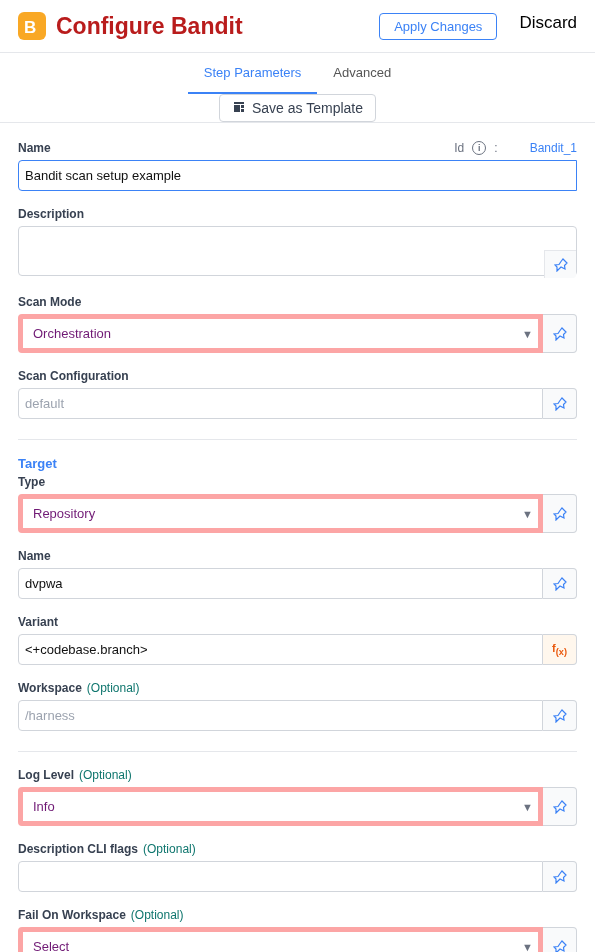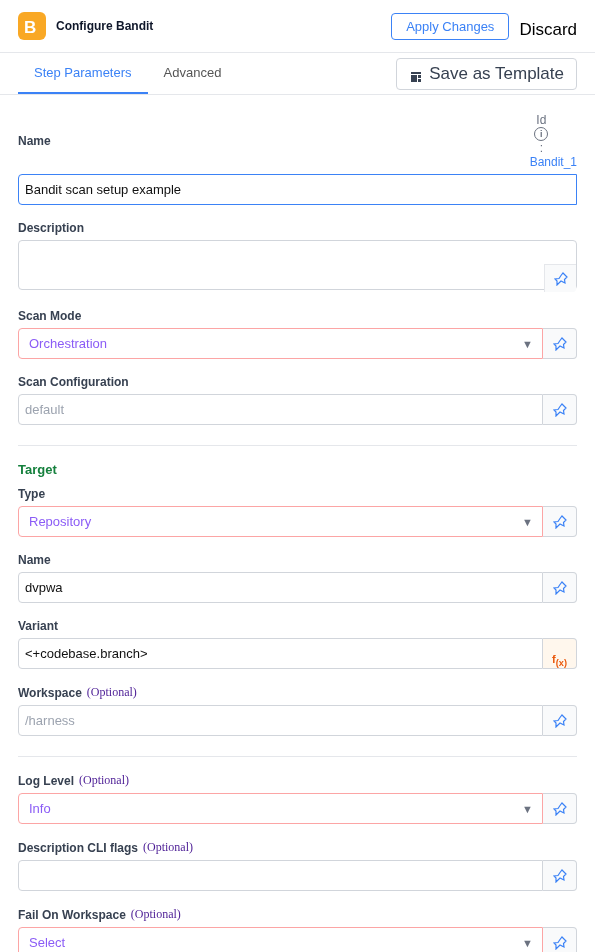--- a/index.html
+++ b/index.html
@@ -23,28 +23,28 @@
     .header-left {
       display: flex;
       align-items: center;
       gap: 10px;
     }
     .header-logo {
       width: 28px;
       height: 28px;
     }
     .header-title {
-      font-size: 12px;
+      font-size: 23px;
       font-weight: 600;
-      color: #0f172a;
+      color: #b91c1c;
     }
     .header-actions {
       display: flex;
-      align-items: flex-end;
-      gap: 10px;
+      align-items: flex-start;
+      gap: 22px;
     }
     .btn-apply {
       background: #fff;
       border: 1px solid #3b82f6;
       color: #3b82f6;
       border-radius: 4px;
       padding: 5px 14px;
       font-size: 13px;
       cursor: pointer;
       font-weight: 500;
@@ -58,46 +58,47 @@
       font-weight: 500;
     }
 
     
     .tabs-bar {
       display: flex;
       align-items: center;
       justify-content: space-between;
       padding: 0 18px;
       border-bottom: 1px solid #e5e7eb;
+      flex-direction: column;
     }
     .tabs-left {
       display: flex;
       gap: 0;
     }
     .tab {
       padding: 12px 16px;
       font-size: 13px;
       cursor: pointer;
       color: #555;
       border-bottom: 2px solid transparent;
       font-weight: 500;
     }
     .tab.active {
       color: #3b82f6;
       border-bottom: 2px solid #3b82f6;
     }
     .btn-save-template {
       display: flex;
-      align-items: flex-end;
+      align-items: flex-start;
       gap: 6px;
       background: #fff;
       border: 1px solid #d1d5db;
       border-radius: 4px;
       padding: 5px 12px;
-      font-size: 17px;
+      font-size: 14px;
       cursor: pointer;
       color: #374151;
       font-weight: 500;
     }
 
     
     .form-area {
       padding: 18px 18px 30px;
       overflow-y: auto;
     }
@@ -109,33 +110,31 @@
     .field-label {
       font-size: 12px;
       font-weight: 600;
       color: #374151;
       margin-bottom: 5px;
       display: flex;
       align-items: center;
       gap: 5px;
     }
     .field-label .optional {
-      color: #4c1d95;
+      color: #0f766e;
       font-weight: 400;
-      font-family: Liberation Serif, serif;
     }
     .field-label .id-badge {
       margin-left: auto;
       display: flex;
       align-items: center;
-      gap: 0;
+      gap: 8px;
       color: #6b7280;
       font-weight: 400;
       font-size: 12px;
-      flex-direction: column;
     }
     .id-badge .id-value {
       color: #3b82f6;
       font-weight: 500;
       margin-left: 24px;
     }
 
     .input-row {
       display: flex;
       align-items: stretch;
@@ -154,25 +153,25 @@
     .input-field.active-border {
       border-color: #3b82f6;
     }
     .input-field::placeholder { color: #9ca3af; }
     .select-wrapper {
       flex: 1;
       position: relative;
     }
     .select-wrapper select {
       width: 100%;
-      border: 1px solid #fca5a5;
+      border: 5px solid #fca5a5;
       border-radius: 4px 0 0 4px;
       padding: 7px 30px 7px 10px;
       font-size: 13px;
-      color: #8b5cf6;
+      color: #701a75;
       outline: none;
       background: #fff;
       appearance: none;
       -webkit-appearance: none;
       cursor: pointer;
     }
     .select-chevron {
       position: absolute;
       right: 10px;
       top: 50%;
@@ -196,21 +195,21 @@
       flex-shrink: 0;
     }
 
     .pin-btn-orange {
       border: 1px solid #d1d5db;
       border-left: none;
       border-radius: 0 4px 4px 0;
       background: #fff7ed;
       width: 34px;
       display: flex;
-      align-items: flex-end;
+      align-items: center;
       justify-content: center;
       cursor: pointer;
       color: #ea580c;
       flex-shrink: 0;
       font-size: 11px;
       font-weight: 600;
     }
 
     .textarea-row {
       position: relative;
@@ -247,22 +246,22 @@
 
     
     .section-divider {
       border: none;
       border-top: 1px solid #e5e7eb;
       margin: 20px 0 16px;
     }
     .section-title {
       font-size: 13px;
       font-weight: 700;
-      color: #15803d;
-      margin-bottom: 10px;
+      color: #3b82f6;
+      margin-bottom: 4px;
     }
 
     
     .info-icon {
       display: inline-flex;
       align-items: center;
       justify-content: center;
       width: 14px;
       height: 14px;
       border-radius: 50%;

